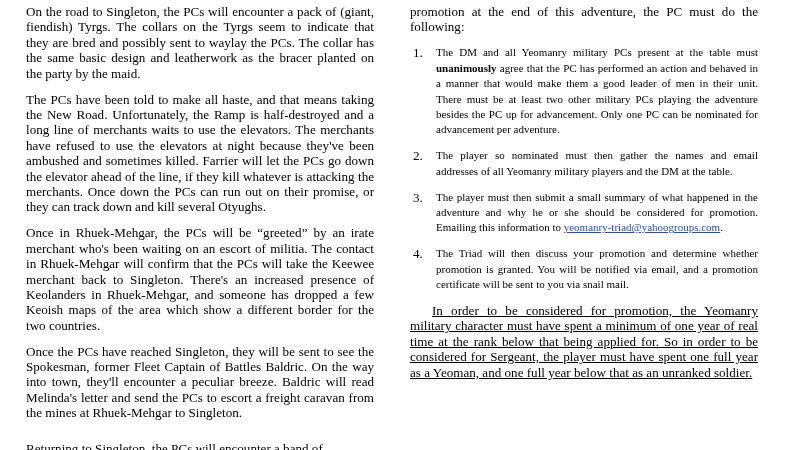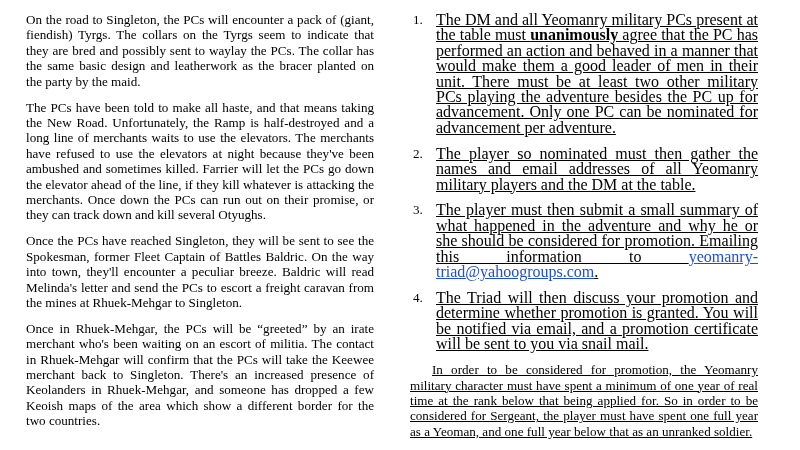--- a/index.html
+++ b/index.html
@@ -12,21 +12,21 @@
     background: #ffffff;
     font-family: "Liberation Serif", serif;
     color: #000000;
     overflow: hidden;
   }
   .page {
     position: relative;
     width: 800px;
     height: 450px;
     box-sizing: border-box;
-    padding: 12px 26px;
+    padding: 4px 26px;
   }
   .columns {
     display: flex;
     flex-direction: row;
     gap: 36px;
     height: 450px;
   }
   .col {
     width: 348px;
     flex: 0 0 348px;
@@ -58,25 +58,24 @@
   .ol li .num {
     flex: 0 0 26px;
     font-size: 13.1px;
     line-height: 15.4px;
     text-align: left;
     padding-left: 3px;
     box-sizing: border-box;
   }
   .ol li .txt {
     flex: 1 1 auto;
-    font-size: 16px;
+    font-size: 11px;
     line-height: 15.4px;
     text-align: justify;
     hyphens: auto;
-    text-decoration: underline;
   }
   .bold {
     font-weight: bold;
   }
   .link {
     color: #1d4ed8;
     text-decoration: underline;
   }
   .indent {
     text-indent: 22px;
@@ -106,28 +105,29 @@
 </style>
 </head>
 <body>
 
 <div class="page">
   <div class="columns">
 
     <div class="col col-left">
       <p class="first clip-top">On the road to Singleton, the PCs will encounter a pack of (giant, fiendish) Tyrgs. The collars on the Tyrgs seem to indicate that they are bred and possibly sent to waylay the PCs. The collar has the same basic design and leatherwork as the bracer planted on the party by the maid.</p>
       <p>The PCs have been told to make all haste, and that means taking the New Road. Unfortunately, the Ramp is half-destroyed and a long line of merchants waits to use the elevators. The merchants have refused to use the elevators at night because they've been ambushed and sometimes killed. Farrier will let the PCs go down the elevator ahead of the line, if they kill whatever is attacking the merchants. Once down the PCs can run out on their promise, or they can track down and kill several Otyughs.</p>
+      <p>Once in Rhuek-Mehgar, the PCs will be “greeted” by an irate merchant who's been waiting on an escort of militia. The contact in Rhuek-Mehgar will confirm that the PCs will take the Keewee merchant back to Singleton. There's an increased presence of Keolanders in Rhuek-Mehgar, and someone has dropped a few Keoish maps of the area which show a different border for the two countries.</p>
       <p>Once the PCs have reached Singleton, they will be sent to see the Spokesman, former Fleet Captain of Battles Baldric. On the way into town, they'll encounter a peculiar breeze. Baldric will read Melinda's letter and send the PCs to escort a freight caravan from the mines at Rhuek-Mehgar to Singleton.</p>
-      <p>Once in Rhuek-Mehgar, the PCs will be “greeted” by an irate merchant who's been waiting on an escort of militia. The contact in Rhuek-Mehgar will confirm that the PCs will take the Keewee merchant back to Singleton. There's an increased presence of Keolanders in Rhuek-Mehgar, and someone has dropped a few Keoish maps of the area which show a different border for the two countries.</p>
       <div class="cut-bottom">
         <p>Returning to Singleton, the PCs will encounter a band of</p>
       </div>
     </div>
 
     <div class="col col-right">
+      <p class="first clip-top">promotion at the end of this adventure, the PC must do the following:</p>
 
       <ul class="ol">
         <li>
           <span class="num">1.</span>
           <span class="txt"><span>The DM and all Yeomanry military PCs present at the table must </span><span class="bold">unanimously</span><span> agree that the PC has performed an action and behaved in a manner that would make them a good leader of men in their unit. There must be at least two other military PCs playing the adventure besides the PC up for advancement. Only one PC can be nominated for advancement per adventure.</span></span>
         </li>
         <li>
           <span class="num">2.</span>
           <span class="txt">The player so nominated must then gather the names and email addresses of all Yeomanry military players and the DM at the table.</span>
         </li>

